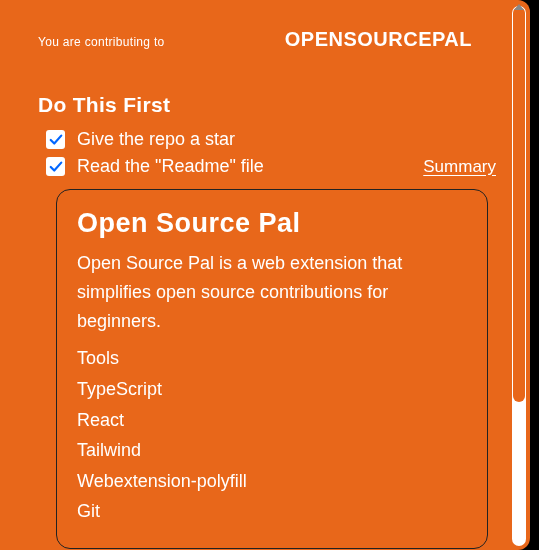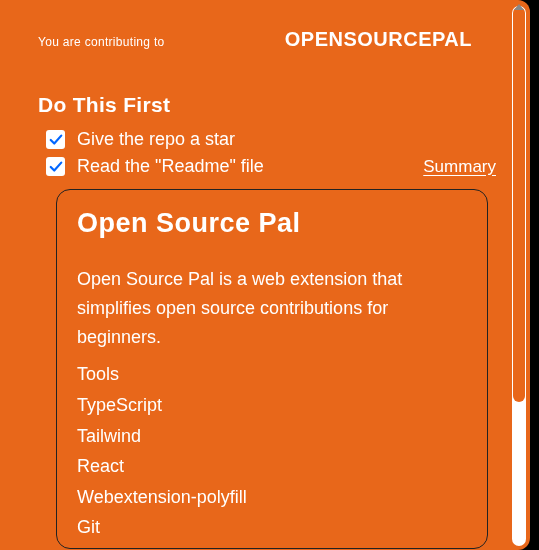--- a/index.html
+++ b/index.html
@@ -117,21 +117,21 @@
   border-radius: 14px;
   margin: 12px 18px 0 18px;
   padding: 18px 20px;
   height: 360px;
   overflow: hidden;
 }
 .content-title {
   font-size: 27px;
   font-weight: 900;
   letter-spacing: 0.5px;
-  margin-bottom: 26px;
+  margin-bottom: 10px;
 }
 .content-desc {
   font-size: 18px;
   line-height: 1.6;
   margin-bottom: 8px;
 }
 .content-line {
   font-size: 18px;
   line-height: 1.7;
   font-weight: 500;
@@ -170,18 +170,18 @@
       <span class="check-label">Read the "Readme" file</span>
       <span class="summary-link">Summary</span>
     </div>
   </div>
 
   <div class="content-box">
     <div class="content-title">Open Source Pal</div>
     <div class="content-desc">Open Source Pal is a web extension that simplifies open source contributions for beginners.</div>
     <div class="content-line">Tools</div>
     <div class="content-line">TypeScript</div>
+    <div class="content-line">React</div>
     <div class="content-line">Tailwind</div>
-    <div class="content-line">React</div>
     <div class="content-line">Webextension-polyfill</div>
     <div class="content-line">Git</div>
   </div>
 </div>
 
 </body></html>

